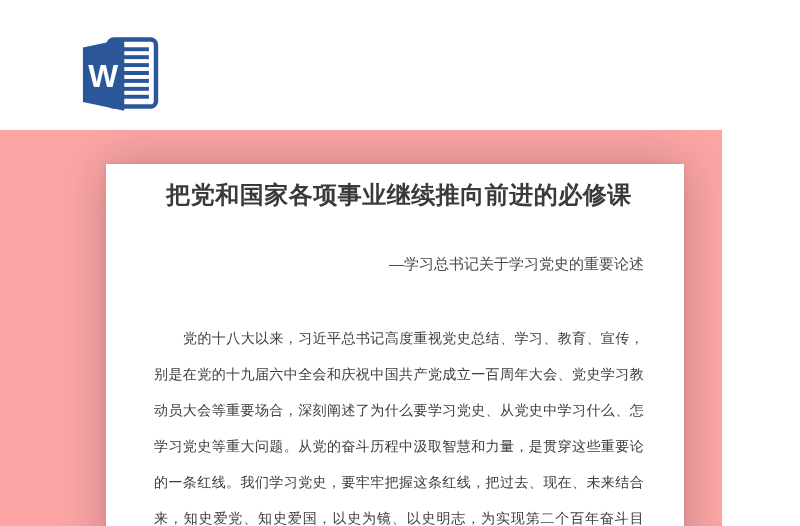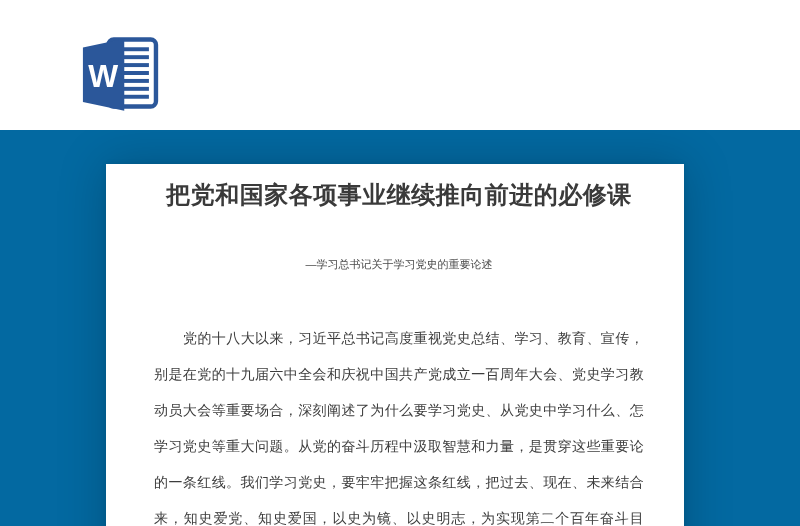--- a/index.html
+++ b/index.html
@@ -39,23 +39,23 @@
     color: #111111;
     letter-spacing: 0px;
     word-break: break-all;
     overflow: hidden;
     max-height: 90px;
   }
 
   
   .viewer {
     position: relative;
-    width: 800px;
+    width: 722px;
     height: 396px;
-    background: #0369a1;
+    background: #fca5a5;
     overflow: hidden;
   }
   .page {
     position: absolute;
     left: 106px;
     top: 34px;
     width: 578px;
     height: 760px;
     background: #ffffff;
     box-shadow: 0 0 45px rgba(0,0,0,0.22), 0 0 6px rgba(0,0,0,0.08);
@@ -66,22 +66,22 @@
     margin: 0;
     text-align: center;
     font-size: 24px;
     line-height: 34px;
     font-weight: 700;
     color: #3a3a3a;
     letter-spacing: 0.5px;
   }
   .page-subtitle {
     margin-top: 40px;
-    text-align: center;
-    font-size: 11px;
+    text-align: right;
+    font-size: 15px;
     line-height: 24px;
     font-weight: 400;
     color: #4a4a4a;
   }
   .page-body {
     margin-top: 44px;
     color: #3d3d3d;
   }
   .body-line {
     font-size: 14px;

